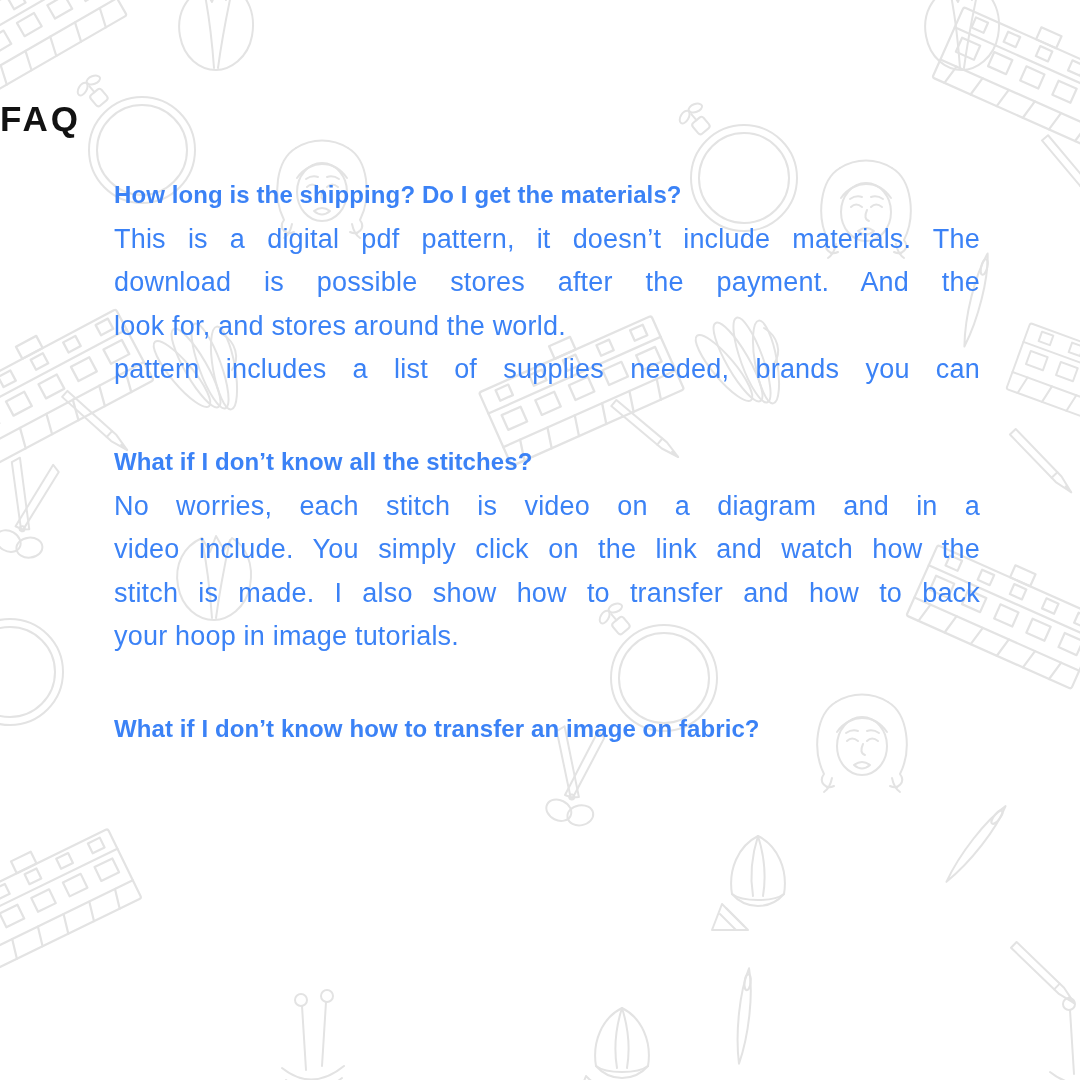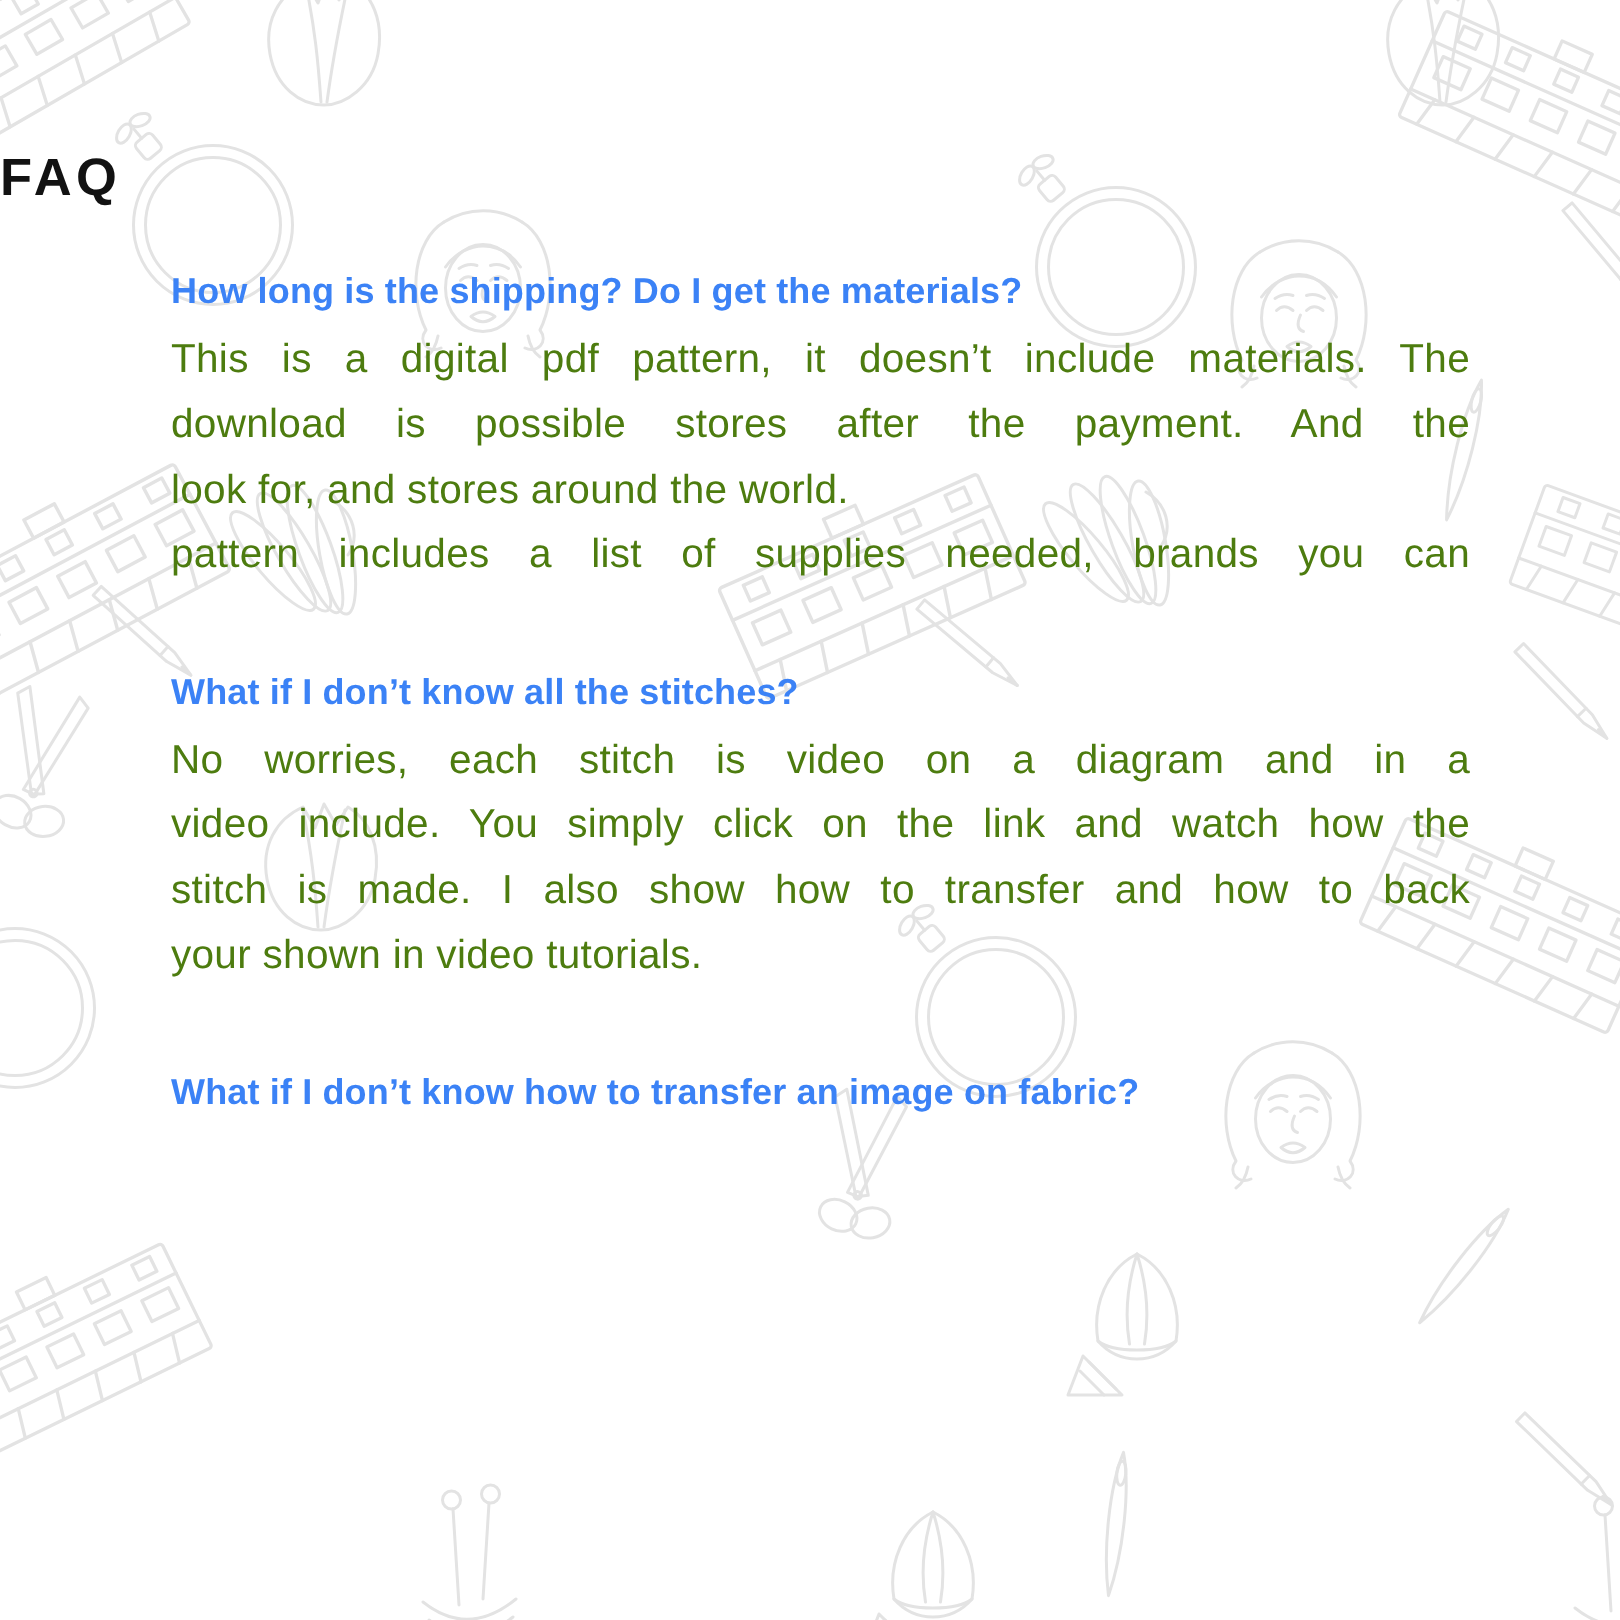--- a/index.html
+++ b/index.html
@@ -42,21 +42,21 @@
     line-height: 46px;
     color: #3b82f6;
     letter-spacing: 0.1px;
   }
   .a { margin: 0; }
   .ln {
     display: block;
     font-size: 27px;
     font-weight: 400;
     line-height: 43.3px;
-    color: #4d7c0f;
+    color: #3b82f6;
     letter-spacing: 0.2px;
     text-align: justify;
     text-align-last: justify;
   }
   .ln.last { text-align: left; text-align-last: left; }
 </style>
 </head>
 <body>
 
 <div class="page">
@@ -206,21 +206,21 @@
         <span class="ln">pattern includes a list of supplies needed, brands you can</span>
       </p>
     </section>
 
     <section class="qa">
       <h2 class="q">What if I don’t know all the stitches?</h2>
       <p class="a">
         <span class="ln">No worries, each stitch is video on a diagram and in a</span>
         <span class="ln">video include. You simply click on the link and watch how the</span>
         <span class="ln">stitch is made. I also show how to transfer and how to back</span>
-        <span class="ln last">your shown in video tutorials.</span>
+        <span class="ln last">your hoop in image tutorials.</span>
       </p>
     </section>
 
 
     <section class="qa">
       <h2 class="q">What if I don’t know how to transfer an image on fabric?</h2>
     </section>
 
   </div>
 </div>

